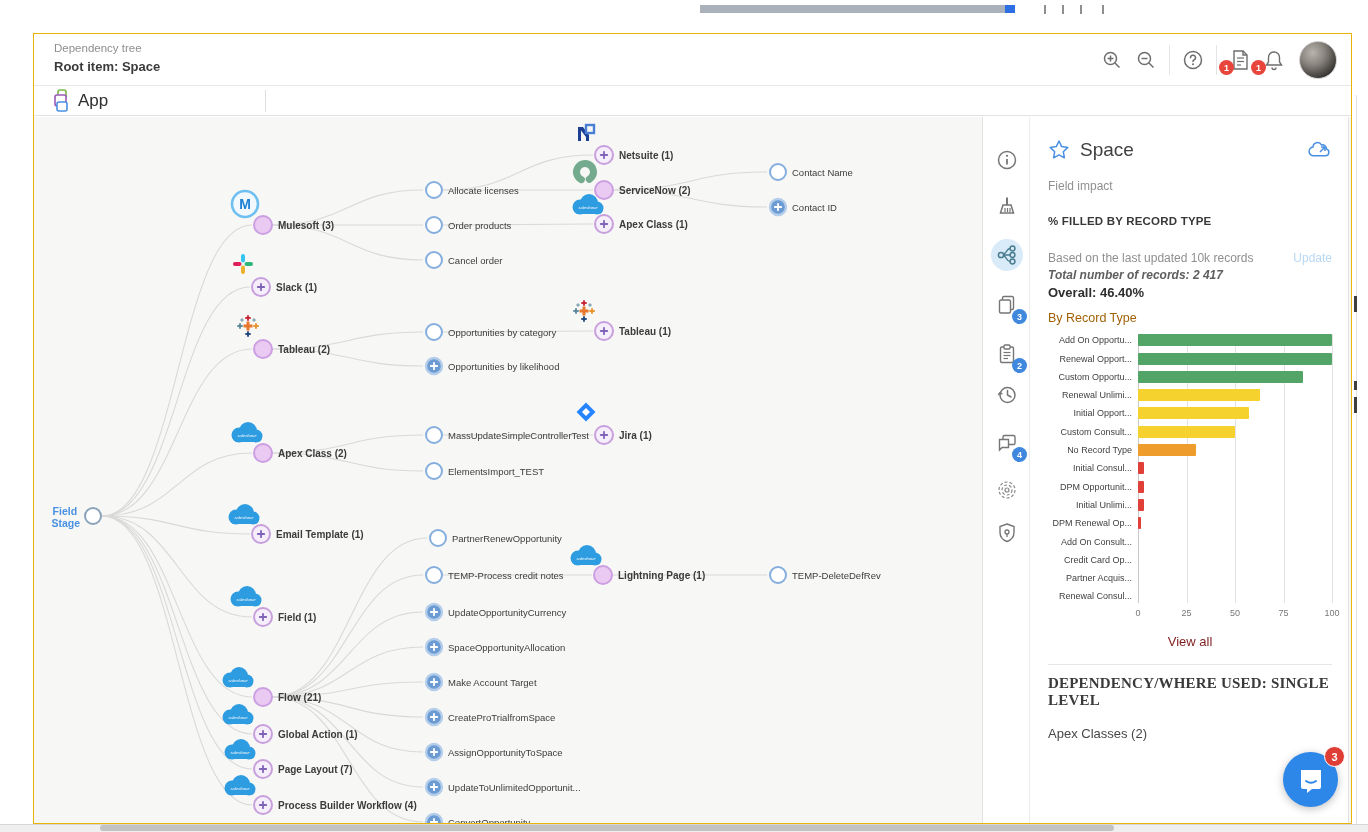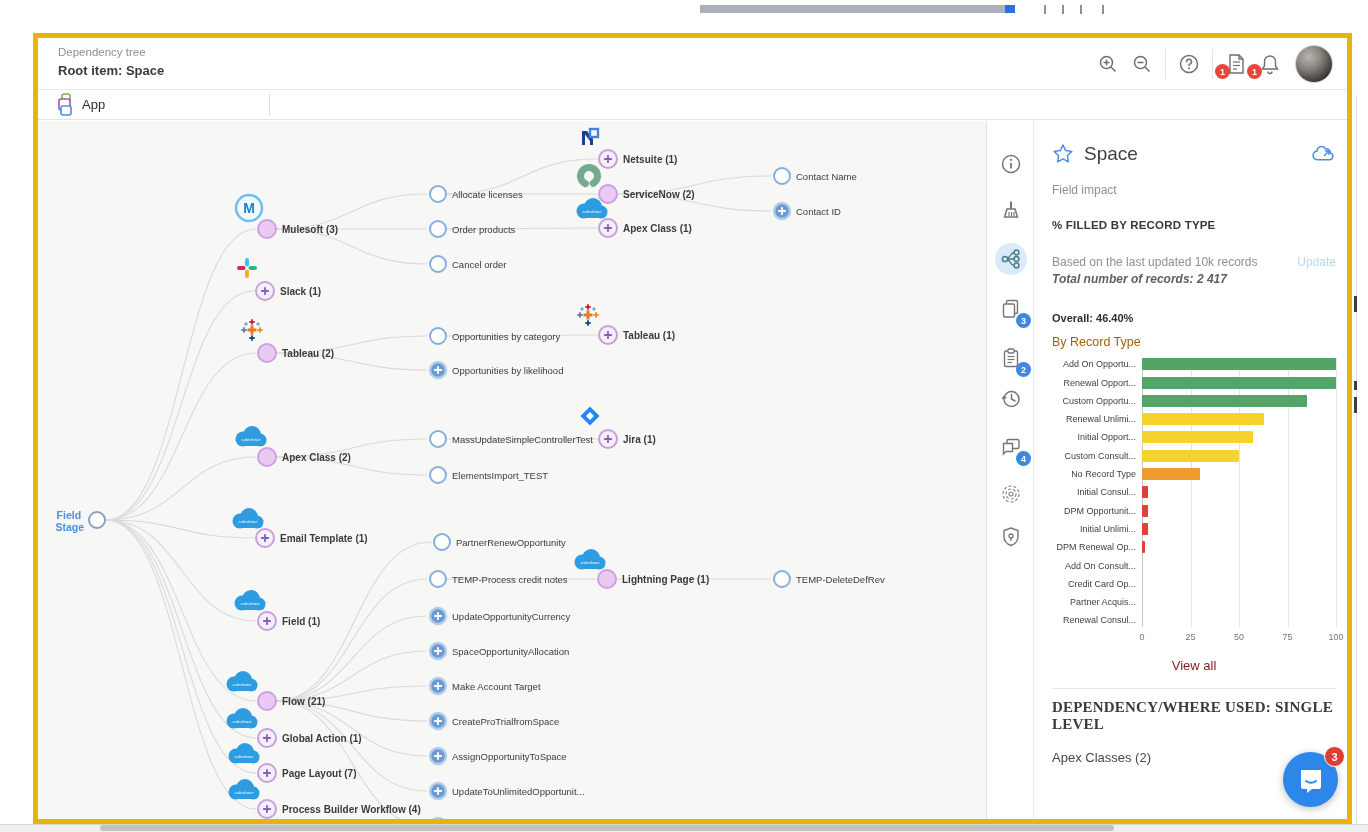--- a/index.html
+++ b/index.html
@@ -18,38 +18,38 @@
   .right-dash { position:absolute; left:1354px; width:3px; background:#3f3f3f; }
 
   
   .bottom-track { position:absolute; left:0; top:824px; width:1368px; height:8px;
       background:#efefef; border-top:1px solid #d6d6d6; }
   .bottom-thumb { position:absolute; left:100px; top:825px; width:1014px; height:6px;
       background:#c2c2c2; border-radius:3px; }
 
   
   .card { position:absolute; left:33px; top:33px; width:1319px; height:791px;
-      background:#fff; border:5px solid #eab308; }
+      background:#fff; border:1px solid #eab308; }
 
   .card-header { position:relative; height:52px; border-bottom:1px solid #e8e8e8; }
   .hdr-title { position:absolute; left:20px; top:8px; font-size:11.5px; color:#8f8f8f; }
   .hdr-sub { position:absolute; left:20px; top:25px; font-size:13px; font-weight:bold; color:#3a3a3a; }
 
   .hdr-actions { position:absolute; right:14px; top:0; height:52px; display:flex; align-items:center; }
   .hdr-ic { width:34px; height:34px; display:flex; align-items:center; justify-content:center; cursor:pointer; position:relative; }
   .hdr-div { width:1px; height:30px; background:#e4e4e4; margin:0 6px; }
   .badge-red { position:absolute; min-width:15px; height:15px; border-radius:8px; background:#e8453c;
       color:#fff; font-size:9px; font-weight:bold; display:flex; align-items:center; justify-content:center; }
   .avatar { width:38px; height:38px; border-radius:50%; margin-left:8px;
       background:radial-gradient(circle at 35% 30%, #b9b4ae 0%, #8a857f 35%, #3a3835 75%, #191919 100%);
       border:1px solid #cfcfcf; cursor:pointer; }
 
   .toolbar { position:relative; height:30px; border-bottom:1px solid #e3e3e3; display:flex; align-items:center; }
   .app-btn { display:flex; align-items:center; gap:4px; margin-left:18px; cursor:pointer; }
-  .app-btn span { font-size:13px; color:#2f2f2f; }
+  .app-btn span { font-size:17px; color:#2f2f2f; }
   .toolbar-div { position:absolute; left:231px; top:4px; width:1px; height:22px; background:#dedede; }
 
   
   .canvas { position:absolute; left:0; top:83px; right:0; bottom:0; background:#f7f8f5; overflow:hidden; }
   #tree-svg { position:absolute; left:0; top:0; }
 
   
   .panel { position:absolute; left:948px; top:0; bottom:0; width:367px; background:#fff;
       border-left:1px solid #e2e2e2; border-right:1px solid #e2e2e2; }
   .rail { position:absolute; left:0; top:0; bottom:0; width:47px; border-right:1px solid #ececec; background:#fff; }
@@ -66,21 +66,21 @@
   .impact-row { margin-top:8px; display:flex; align-items:center; gap:10px; }
   .impact-pill { width:74px; height:26px; border-radius:4px; background:#55a31b; color:#fff;
       font-size:12.5px; font-weight:bold; display:flex; align-items:center; justify-content:center; cursor:pointer; }
   .qcircle { width:16px; height:16px; border-radius:50%; border:1.4px solid #9a9a9a; color:#8a8a8a;
       font-size:10.5px; display:flex; align-items:center; justify-content:center; }
   .sec-title { margin-top:22px; font-size:11.5px; font-weight:bold; color:#383838; letter-spacing:.2px; }
   .based-row { margin-top:24px; display:flex; justify-content:space-between; align-items:center; }
   .based-txt { font-size:12px; color:#8f8f8f; }
   .update-link { font-size:12px; color:#b9d8f4; cursor:pointer; }
   .total-rec { margin-top:3px; font-size:12px; font-style:italic; font-weight:bold; color:#5f5f5f; }
-  .overall { margin-top:26px; font-size:11px; font-weight:bold; color:#2e2e2e; }
+  .overall { margin-top:3px; font-size:13px; font-weight:bold; color:#2e2e2e; }
   .byrt { margin-top:11px; font-size:12.5px; color:#a16207; }
 
   .chart { margin-top:9px; position:relative; }
   .chart-rows { margin-left:90px; position:relative; }
   .gridline { position:absolute; top:0; bottom:0; width:1px; background:#e3e3e3; }
   .gridline.zero { background:#c9c9c9; }
   .crow { display:flex; align-items:center; height:12.5px; margin-bottom:5.8px; position:relative; }
   .clabel { position:absolute; left:-90px; width:84px; text-align:right; font-size:9px; color:#3f3f3f;
       white-space:nowrap; overflow:hidden; }
   .cbar { height:12px; border-radius:1px; position:relative; z-index:1; }

